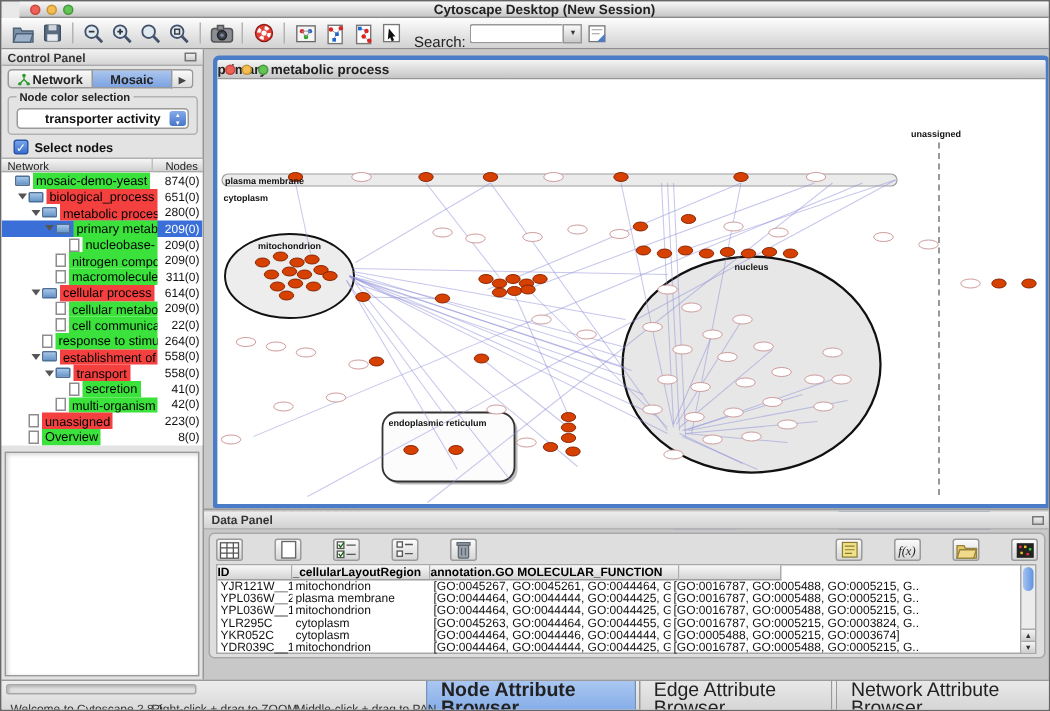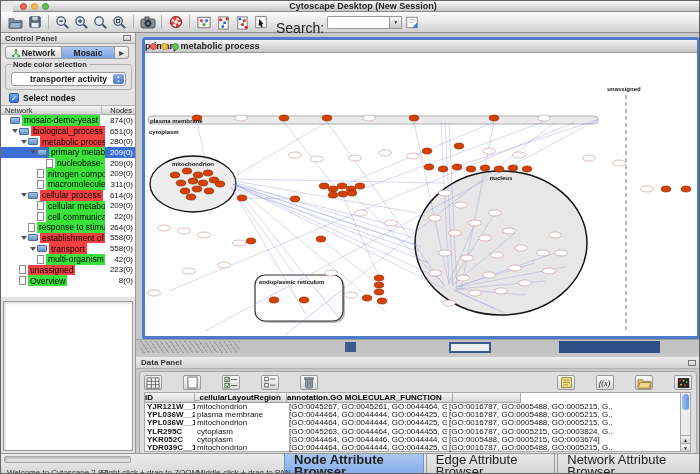--- a/index.html
+++ b/index.html
@@ -9,21 +9,21 @@
   .titlebar{position:absolute;left:12px;top:0;width:700px;height:11px;background:linear-gradient(#f8f8f8,#c7c7c7);border-bottom:1px solid #8a8a8a}
   .title{line-height:11px;text-align:center;font-size:9px;font-weight:bold;color:#222}
   .tl{position:absolute;top:2px;width:7px;height:7px;border-radius:50%}
   .tl.r{left:7px;background:#ee6156;border:1px solid #c54740}
   .tl.y{left:18px;background:#f5bd4f;border:1px solid #c79634}
   .tl.g{left:29px;background:#61c454;border:1px solid #47953c}
   
   .toolbar{position:absolute;left:0;top:11px;width:700px;height:21px;background:linear-gradient(#fdfdfd,#d2d2d2);border-bottom:1px solid #8e8e8e;display:flex;align-items:center;padding-left:5px}
   .tb-btn{width:19px;height:18px;display:flex;align-items:center;justify-content:center;flex:none}
   .tb-sep{width:1px;height:14px;background:#b3b3b3;margin:0 4px;flex:none}
-  .search-label{font-size:14px;color:#222;margin:12px 3px 0 6px;flex:none}
+  .search-label{font-size:10px;color:#222;margin:12px 3px 0 6px;flex:none}
   .search-box{width:62px;height:13px;background:#fff;border:1px solid #999;border-right:none;border-radius:2px 0 0 2px;font-size:9px;padding:0 2px;font-family:"Liberation Sans",sans-serif}
   .search-drop{width:13px;height:13px;background:linear-gradient(#fafafa,#c9c9c9);border:1px solid #999;font-size:5px;display:flex;align-items:center;justify-content:center;color:#333;flex:none}
   
   .cpanel{position:absolute;left:0;top:32px;width:135px;height:420px;background:#e3e3e3;border-right:1px solid #979797}
   .cp-header{height:11px;background:linear-gradient(#f3f3f3,#d4d4d4);border-bottom:1px solid #ababab;font-size:8px;font-weight:bold;color:#333;display:flex;justify-content:space-between;align-items:center;padding:0 4px}
   .float-ico{width:8px;height:6px;border:1px solid #777;background:linear-gradient(#eee,#ccc);flex:none}
   .cp-tabs{position:absolute;left:4px;top:13px;height:13px;display:flex}
   .cptab{height:13px;font-size:8.5px;font-weight:bold;color:#222;display:flex;align-items:center;justify-content:center;gap:2px;border:1px solid #999}
   .cptab.net{width:57px;background:linear-gradient(#fafafa,#dcdcdc);border-radius:3px 0 0 3px}
   .cptab.mosaic{width:53px;background:linear-gradient(#abc6ef,#7ca3e2);border-left:none}
@@ -59,32 +59,32 @@
   .nw-title .tl{top:3px}
   .nw-title .tl.r{left:5px}.nw-title .tl.y{left:16px}.nw-title .tl.g{left:27px}
   .nw-canvas{position:absolute;left:0;top:13px;right:0;bottom:0;background:#fff}
   #graph{width:100%;height:100%;display:block}
   .fragstrip{position:absolute;left:0;top:306px;width:565px;height:14px;background:#c2c2c2;border-top:1px solid #9b9b9b;overflow:hidden}
   .frag-tex{position:absolute;left:4px;top:1px;width:100px;height:12px;background:repeating-linear-gradient(55deg,#c2c2c2 0 3px,#8f8f8f 3px 4px);opacity:.7}
   .frag-a{position:absolute;left:209px;top:2px;width:11px;height:10px;background:#3c5a8c}
   .frag-b{position:absolute;left:313px;top:2px;width:42px;height:11px;background:#e9edf3;border:2px solid #3c5a8c}
   .frag-c{position:absolute;left:423px;top:1px;width:101px;height:12px;background:#2e4f86}
   
-  .datapanel{position:absolute;left:0;top:324px;width:565px;height:100px}
+  .datapanel{position:absolute;left:0;top:308px;width:565px;height:100px}
   .dp-header{height:12px;display:flex;justify-content:space-between;align-items:center;padding:0 5px;font-size:8px;font-weight:bold;color:#333;background:linear-gradient(#ededed,#d2d2d2);border-bottom:1px solid #b3b3b3}
   .dp-body{position:absolute;left:3px;top:14px;width:558px;height:84px;background:#dedede;border:1px solid #a8a8a8;border-radius:4px}
   .dp-toolbar{position:absolute;left:4px;top:2px;right:4px;height:17px;display:flex;align-items:center;gap:21px}
   .dp-btn{width:18px;height:15px;border:1px solid #9b9b9b;border-radius:2px;background:linear-gradient(#fbfbfb,#d6d6d6);display:flex;align-items:center;justify-content:center;flex:none}
   .dp-spacer{flex:1}
   .dp-table{position:absolute;left:4px;top:20px;width:538px;height:60px;background:#fff;border:1px solid #a8a8a8;font-size:8px}
   .thr{display:flex}
   .th{background:linear-gradient(#f7f7f7,#d4d4d4);border-right:1px solid #ababab;border-bottom:1px solid #9d9d9d;font-weight:bold;text-align:left;height:10px;line-height:10px;overflow:hidden;white-space:nowrap;flex:none}
   .tdr{display:flex}
   .td{height:8.2px;line-height:8.2px;padding:0 2px;overflow:hidden;white-space:nowrap;flex:none;color:#111}
-  .td.c1{font-weight:bold}
+  .td.c1{font-weight:normal}
   .c1{width:50px}.c2{width:92px}.c3{width:160px}.c4{width:166px}.c5{width:68px}
   .dp-scroll{position:absolute;right:5px;top:20px;width:11px;height:60px;background:#ececec;border:1px solid #a8a8a8}
   .thumb{position:absolute;top:1px;left:1px;width:7px;height:16px;border-radius:4px;background:linear-gradient(90deg,#a5c3f1,#5f93e0)}
   .sarrow{position:absolute;left:0;width:9px;height:8px;font-size:5px;line-height:8px;text-align:center;color:#333;background:linear-gradient(#f4f4f4,#cfcfcf);border-top:1px solid #aaa}
   .sarrow.up{bottom:8px}.sarrow.dn{bottom:0}
   
   .bottombar{position:absolute;left:0;top:452px;width:700px;height:22px;background:linear-gradient(#ededed,#d7d7d7);border-top:1px solid #9a9a9a}
   .membox{position:absolute;left:3px;top:2px;width:127px;height:7px;background:#e0e0e0;border:1px solid #a8a8a8;border-radius:2px;box-shadow:inset 1px 1px 2px rgba(0,0,0,.22)}
   .btabs{position:absolute;left:283px;top:0;display:flex;gap:2px}
   .btab{height:26px;line-height:12px;padding:0 9px;font-size:13px;color:#222;border:1px solid #9a9a9a;border-top:none;border-radius:0 0 6px 6px;background:linear-gradient(#e9e9e9,#cfcfcf)}
@@ -334,20 +334,27 @@
           <span class="fold-ico"></span>
           <span class="tlab red">establishment of lo</span>
           <span class="tcnt">558(0)</span>
         </div>
         <div class="trow">
           <span class="ind" style="width: 29px;"></span>
           <span class="tri"></span>
           <span class="fold-ico"></span>
           <span class="tlab red">transport</span>
           <span class="tcnt">558(0)</span>
+        </div>
+        <div class="trow">
+          <span class="ind" style="width: 38px;"></span>
+          <span class="tri hid"></span>
+          <span class="file-ico"></span>
+          <span class="tlab green">secretion</span>
+          <span class="tcnt">41(0)</span>
         </div>
         <div class="trow">
           <span class="ind" style="width: 29px;"></span>
           <span class="tri hid"></span>
           <span class="file-ico"></span>
           <span class="tlab green">multi-organism pro</span>
           <span class="tcnt">42(0)</span>
         </div>
         <div class="trow">
           <span class="ind" style="width: 11px;"></span>

